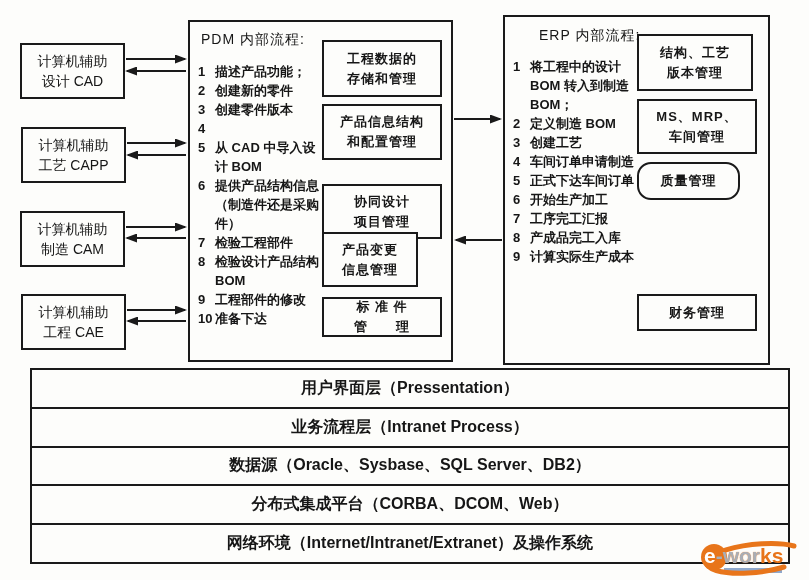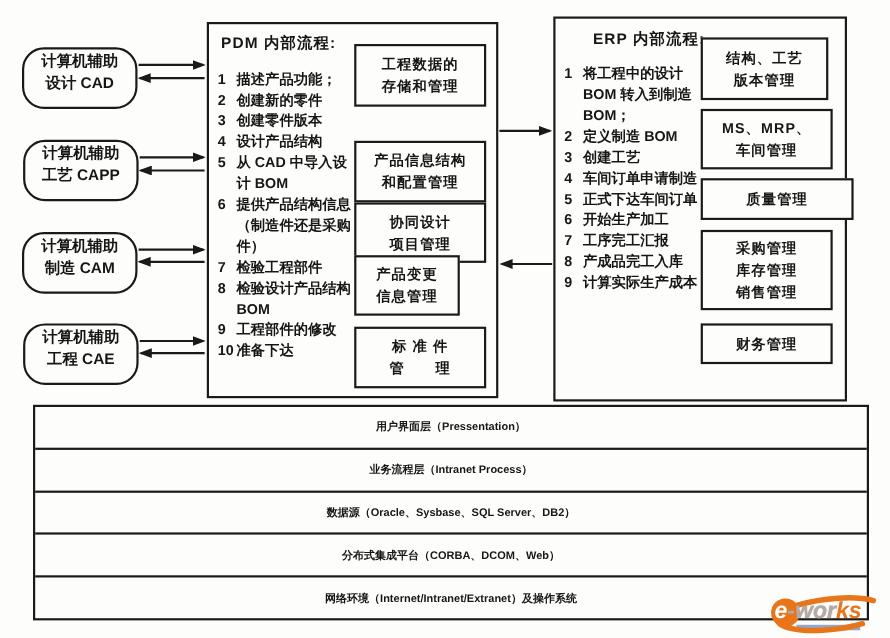--- a/index.html
+++ b/index.html
@@ -3,43 +3,43 @@
 <meta charset="utf-8">
 <style>
   html,body{margin:0;padding:0;background:#ffffff;}
   #canvas{
     position:relative;width:809px;height:580px;background:#fdfdfb;
     font-family:"Liberation Sans","DejaVu Sans",sans-serif;color:#161616;
     overflow:hidden;
   }
   .box{position:absolute;border:2px solid #1a1a1a;box-sizing:border-box;background:#fdfdfb;}
   
-  .lbox{display:flex;justify-content:center;text-align:center;
-        font-weight:700;font-size:14px;line-height:20px;white-space:pre-line;border-radius:20px;}
-  
-  .panel-title{position:absolute;font-weight:700;font-size:14px;letter-spacing:1px;}
+  .lbox{display:flex;align-items:center;justify-content:center;text-align:center;
+        font-weight:400;font-size:14px;line-height:20px;white-space:pre-line;}
+  
+  .panel-title{position:absolute;font-weight:400;font-size:14px;letter-spacing:1px;}
   .plist{position:absolute;font-size:13px;font-weight:700;line-height:19px;}
   .pitem{display:flex;}
   .pitem .num{width:17px;flex:0 0 17px;}
   .pitem .txt{flex:1;}
   
   .fbox{display:flex;align-items:center;justify-content:center;text-align:center;
         font-weight:700;font-size:13px;line-height:20px;white-space:pre-line;letter-spacing:1px;}
   
   #layer-stack{position:absolute;left:30px;top:368px;width:760px;height:196px;
         border:2px solid #1a1a1a;box-sizing:border-box;display:flex;flex-direction:column;background:#fdfdfb;}
   .layer-row{flex:1;display:flex;align-items:center;justify-content:center;
-        font-weight:700;font-size:10px;border-bottom:2px solid #1a1a1a;}
+        font-weight:700;font-size:16px;border-bottom:2px solid #1a1a1a;}
   .layer-row:last-child{border-bottom:none;}
   
   #arrows{position:absolute;left:0;top:0;width:809px;height:580px;pointer-events:none;}
   
   #watermark{position:absolute;left:694px;top:539px;width:112px;height:38px;}
   #watermark svg{position:absolute;left:0;top:0;}
-  .wm-text{position:absolute;left:10px;top:5px;font-style:italic;font-weight:700;
+  .wm-text{position:absolute;left:10px;top:5px;font-weight:700;
         font-size:21px;letter-spacing:0px;white-space:nowrap;}
   .wm-e{color:#ffffff;}
   .wm-mid{color:#a9aeb6;text-shadow:0 0 1px #e8751a;}
   .wm-tail{color:#e8751a;}
 </style>
 </head>
 <body>
 
 <div id="canvas">
 
@@ -70,21 +70,20 @@
       <div class="pitem">
           <span class="num">2</span>
           <span class="txt">创建新的零件</span>
         </div>
       <div class="pitem">
           <span class="num">3</span>
           <span class="txt">创建零件版本</span>
         </div>
       <div class="pitem">
           <span class="num">4</span>
-          <span class="txt">设计产品结构</span>
         </div>
       <div class="pitem">
           <span class="num">5</span>
           <span class="txt">从 CAD 中导入设计 BOM</span>
         </div>
       <div class="pitem">
           <span class="num">6</span>
           <span class="txt">提供产品结构信息（制造件还是采购件）</span>
         </div>
       <div class="pitem">
@@ -99,27 +98,27 @@
           <span class="num">9</span>
           <span class="txt">工程部件的修改</span>
         </div>
       <div class="pitem">
           <span class="num">10</span>
           <span class="txt">准备下达</span>
         </div>
     </div>
     <div class="box fbox" style="left:132px;top:18px;width:120px;height:57px;">工程数据的
 存储和管理</div>
-    <div class="box fbox" style="left:132px;top:82px;width:120px;height:56px;margin-top:24px;">产品信息结构
+    <div class="box fbox" style="left:132px;top:82px;width:120px;height:56px;">产品信息结构
 和配置管理</div>
     <div class="box fbox" style="left:132px;top:162px;width:120px;height:55px;">协同设计
 项目管理</div>
     <div class="box fbox" style="left:132px;top:210px;width:96px;height:55px;">产品变更
 信息管理</div>
-    <div class="box fbox" style="left:132px;top:275px;width:120px;height:56px;">标 准 件
+    <div class="box fbox" style="left:132px;top:275px;width:120px;height:40px;">标 准 件
 管　　理</div>
   </div>
 
   <div class="box" style="left:503px;top:15px;width:267px;height:350px;">
     <div class="panel-title" style="left:10px;top:10px;padding-left:24px;">ERP 内部流程:</div>
     <div class="plist" style="left:8px;top:40px;width:126px;">
       <div class="pitem">
           <span class="num">1</span>
           <span class="txt">将工程中的设计 BOM 转入到制造 BOM；</span>
         </div>
@@ -153,24 +152,21 @@
         </div>
       <div class="pitem">
           <span class="num">9</span>
           <span class="txt">计算实际生产成本</span>
         </div>
     </div>
     <div class="box fbox" style="left:132px;top:17px;width:116px;height:57px;">结构、工艺
 版本管理</div>
     <div class="box fbox" style="left:132px;top:82px;width:120px;height:55px;">MS、MRP、
 车间管理</div>
-    <div class="box fbox" style="left:132px;top:145px;width:139px;height:38px;">质量管理</div>
-    <div class="box fbox" style="left:132px;top:192px;width:120px;height:73px;">采购管理
-库存管理
-销售管理</div>
+    <div class="box fbox" style="left:132px;top:145px;width:103px;height:38px;border-radius:14px;">质量管理</div>
     <div class="box fbox" style="left:132px;top:277px;width:120px;height:37px;">财务管理</div>
   </div>
 
   <div id="layer-stack">
     <div class="layer-row">用户界面层（Pressentation）</div>
     <div class="layer-row">业务流程层（Intranet Process）</div>
     <div class="layer-row">数据源（Oracle、Sysbase、SQL Server、DB2）</div>
     <div class="layer-row">分布式集成平台（CORBA、DCOM、Web）</div>
     <div class="layer-row">网络环境（Internet/Intranet/Extranet）及操作系统</div>
   </div>

